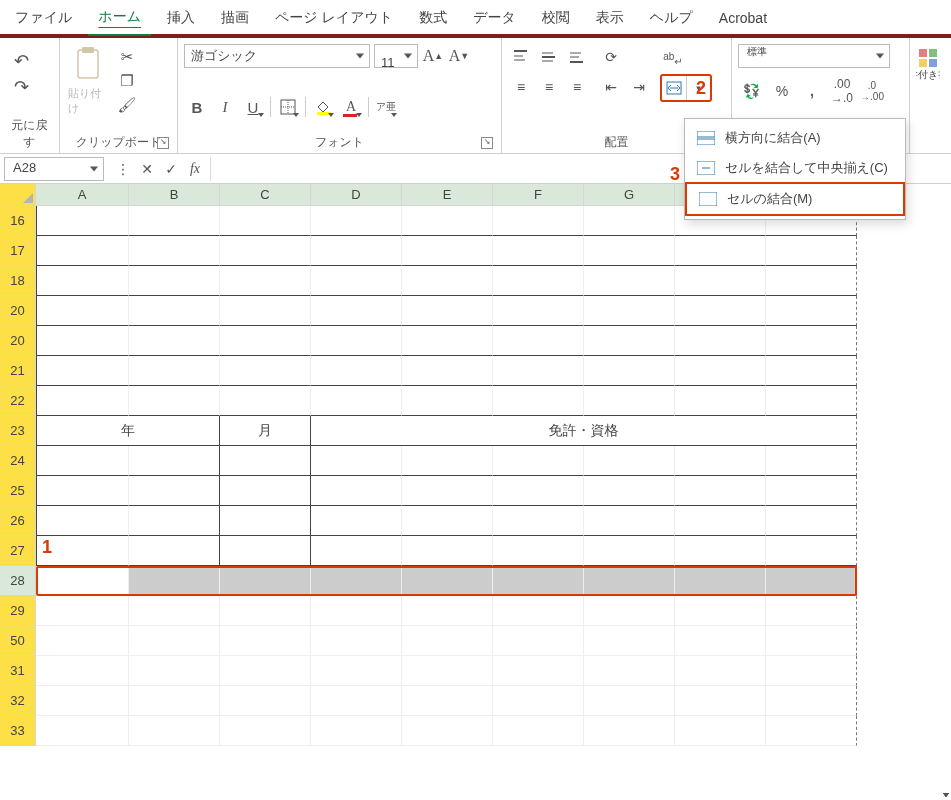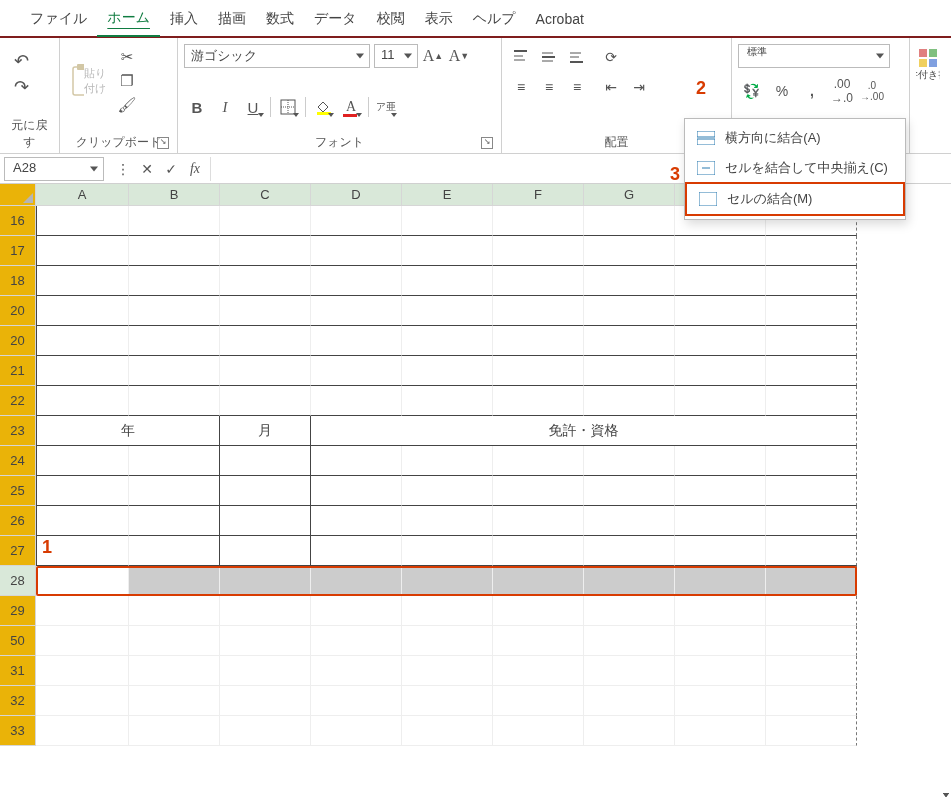--- a/index.html
+++ b/index.html
@@ -1,46 +1,46 @@
 <!DOCTYPE html>
 <html><head>
 <meta charset="utf-8">
 <style>
   * { box-sizing: border-box; margin: 0; padding: 0; }
   body { font-family: "Yu Gothic UI", "Meiryo", sans-serif; font-size: 13px; color: #444; background: #fff; width: 951px; height: 800px; overflow: hidden; position: relative; }
 
   
-  .menubar { display: flex; align-items: center; height: 38px; padding: 4px 6px 0 20px; gap: 0; border-bottom: 2px solid #7f1d1d; }
+  .menubar { display: flex; align-items: center; height: 38px; padding: 4px 6px 0 5px; gap: 6px; border-bottom: 4px solid #7f1d1d; }
   .menu-item { padding: 6px 10px 8px 10px; font-size: 14px; cursor: pointer; }
   .menu-item.active { color: #107c41; border-bottom: 2px solid #107c41; font-weight: 400; text-decoration: underline; text-decoration-color: #107c41; text-underline-offset: 6px; }
 
   
   .ribbon { display: flex; height: 116px; border-bottom: 1px solid #d0d0d0; }
   .ribbon-group { border-right: 1px solid #d0d0d0; display: flex; flex-direction: column; padding: 6px 6px 2px 6px; }
   .ribbon-group-body { flex: 1; display: flex; align-items: flex-start; gap: 4px; }
   .ribbon-group-label { text-align: center; font-size: 12px; color: #555; padding-top: 2px; position: relative; }
   .dialog-launcher { position: absolute; right: 2px; bottom: 2px; width: 12px; height: 12px; border: 1px solid #888; font-size: 8px; line-height: 8px; text-align: center; color: #555; }
 
   .btn { background: transparent; border: none; padding: 2px; display: inline-flex; align-items: center; justify-content: center; cursor: pointer; color: #555; }
 
-  .big-btn { display: flex; flex-direction: row; align-items: center; justify-content: space-between; width: 44px; height: 74px; font-size: 11px; color: #888; padding: 2px; }
+  .big-btn { display: flex; flex-direction: column; align-items: center; justify-content: space-between; width: 44px; height: 74px; font-size: 11px; color: #888; padding: 2px; }
   .big-btn.disabled { opacity: 0.6; }
 
   
   .undo-col { display: flex; flex-direction: column; gap: 4px; padding: 6px 2px; }
   .undo-col .btn { font-size: 18px; padding: 0 6px; }
 
   
   .clip-side { display: flex; flex-direction: column; gap: 2px; padding-top: 2px; }
   .clip-side .btn { font-size: 15px; width: 26px; height: 22px; }
 
   
   .font-row1 { display: flex; align-items: center; gap: 4px; margin-bottom: 22px; }
   .font-name { width: 186px; height: 24px; border: 1px solid #bbb; font-size: 13px; padding: 2px 18px 2px 6px; position: relative; background: #fff; }
-  .font-size { width: 44px; height: 24px; border: 1px solid #bbb; font-size: 13px; padding: 2px 16px 2px 6px; position: relative; background: #fff; }
+  .font-size { width: 44px; height: 24px; border: 1px solid #bbb; font-size: 13px; padding: 10px 16px 2px 6px; position: relative; background: #fff; }
   .dd-caret::after { content: ""; position: absolute; right: 5px; top: 50%; width: 0; height: 0; border-left: 4px solid transparent; border-right: 4px solid transparent; border-top: 5px solid #555; transform: translateY(-50%); }
   .font-big, .font-small { font-family: "Times New Roman", serif; font-size: 16px; width: 22px; height: 22px; }
 
   .font-row2 { display: flex; align-items: center; gap: 2px; }
   .font-row2 .btn { width: 26px; height: 26px; font-size: 15px; position: relative; }
   .split-caret::after { content: ""; position: absolute; right: 2px; bottom: 3px; width: 0; height: 0; border-left: 3px solid transparent; border-right: 3px solid transparent; border-top: 4px solid #555; }
   .vdiv { width: 1px; height: 20px; background: #ccc; margin: 0 2px; }
 
   
   .align-row { display: flex; gap: 2px; margin-bottom: 4px; }
@@ -66,21 +66,21 @@
   .formula-bar { display: flex; align-items: center; height: 30px; border-bottom: 1px solid #d0d0d0; }
   .name-box { width: 100px; height: 24px; border: 1px solid #bbb; margin: 0 4px; padding: 2px 16px 2px 8px; position: relative; font-size: 13px; background: #fff; }
   .fb-btns { display: flex; align-items: center; gap: 2px; padding: 0 4px; color: #888; }
   .fb-btns .btn { width: 22px; height: 22px; font-size: 14px; }
   .fx { font-style: italic; font-family: serif; }
   .formula-input { flex: 1; height: 24px; border: none; border-left: 1px solid #ddd; padding: 0 6px; font-size: 13px; }
 
   
   .grid-wrap { position: relative; }
   .grid { display: grid; grid-template-columns: 36px 93px 91px 91px 91px 91px 91px 91px 91px 91px; }
-  .colhdr, .rowhdr, .corner { background: #eab308; border: 1px solid #d6d6d6; border-top: none; border-left: none; display: flex; align-items: center; justify-content: center; font-size: 13px; color: #444; height: 22px; }
+  .colhdr, .rowhdr, .corner { background: #fde047; border: 1px solid #d6d6d6; border-top: none; border-left: none; display: flex; align-items: center; justify-content: center; font-size: 13px; color: #444; height: 22px; }
   .colhdr { height: 22px; }
   .rowhdr { height: 30px; }
   .corner { width: 36px; height: 22px; position: relative; }
   .corner::after { content: ""; position: absolute; right: 2px; bottom: 2px; width: 0; height: 0; border-left: 10px solid transparent; border-bottom: 10px solid #b5b5b5; }
   .cell { border-right: 1px solid #eee; border-bottom: 1px solid #eee; height: 30px; display: flex; align-items: center; justify-content: center; font-size: 14px; font-family: "Yu Gothic", sans-serif; background: #fff; }
 
   
   .thickR { border-right: 1px solid #444 !important; }
   .thickB { border-bottom: 1px solid #444 !important; }
   .thickL { border-left: 1px solid #444 !important; }
@@ -101,20 +101,21 @@
   .cond-format { display:flex; flex-direction:column; align-items:center; font-size:11px; padding:4px 2px; width:24px; overflow:hidden; }
 </style>
 </head>
 <body>
 
 <div class="menubar">
   <div class="menu-item">ファイル</div>
   <div class="menu-item active">ホーム</div>
   <div class="menu-item">挿入</div>
   <div class="menu-item">描画</div>
+  <div class="menu-item">ページ レイアウト</div>
   <div class="menu-item">数式</div>
   <div class="menu-item">データ</div>
   <div class="menu-item">校閲</div>
   <div class="menu-item">表示</div>
   <div class="menu-item">ヘルプ</div>
   <div class="menu-item">Acrobat</div>
 </div>
 
 <div class="ribbon">
 
@@ -220,20 +221,40 @@
       </div>
       <div>
         <div class="align-row">
           <button class="btn split-caret">⟳</button>
         </div>
         <div class="align-row">
           <button class="btn">⇤</button>
           <button class="btn">⇥</button>
         </div>
       </div>
+      <div>
+        <div class="align-row">
+          <button class="btn" style="font-size:10px;line-height:1"><span>ab</span><br>↵</button>
+        </div>
+        <div class="align-row">
+          <span class="merge-btn-wrap">
+            <button class="btn">
+                <svg width="16" height="14">
+                  <rect x="1" y="1" width="14" height="12" fill="none" stroke="#2a7ab0"></rect>
+                  <line x1="4" y1="7" x2="12" y2="7" stroke="#2a7ab0"></line>
+                  <polyline points="5,4 2,7 5,10" fill="none" stroke="#2a7ab0"></polyline>
+                  <polyline points="11,4 14,7 11,10" fill="none" stroke="#2a7ab0"></polyline>
+                </svg>
+              </button>
+            <button class="btn merge-dd-btn">
+                <span style="font-size:9px">▾</span>
+              </button>
+          </span>
+        </div>
+      </div>
     </div>
     <div class="ribbon-group-label"><span>配置</span><span class="dialog-launcher">↘</span></div>
   </div>
 
   <div class="ribbon-group" style="width:178px;">
     <div class="ribbon-group-body" style="flex-direction:column; width:100%;">
       <div class="num-row1">
         <div class="num-format dd-caret">標準</div>
       </div>
       <div class="num-row2">

